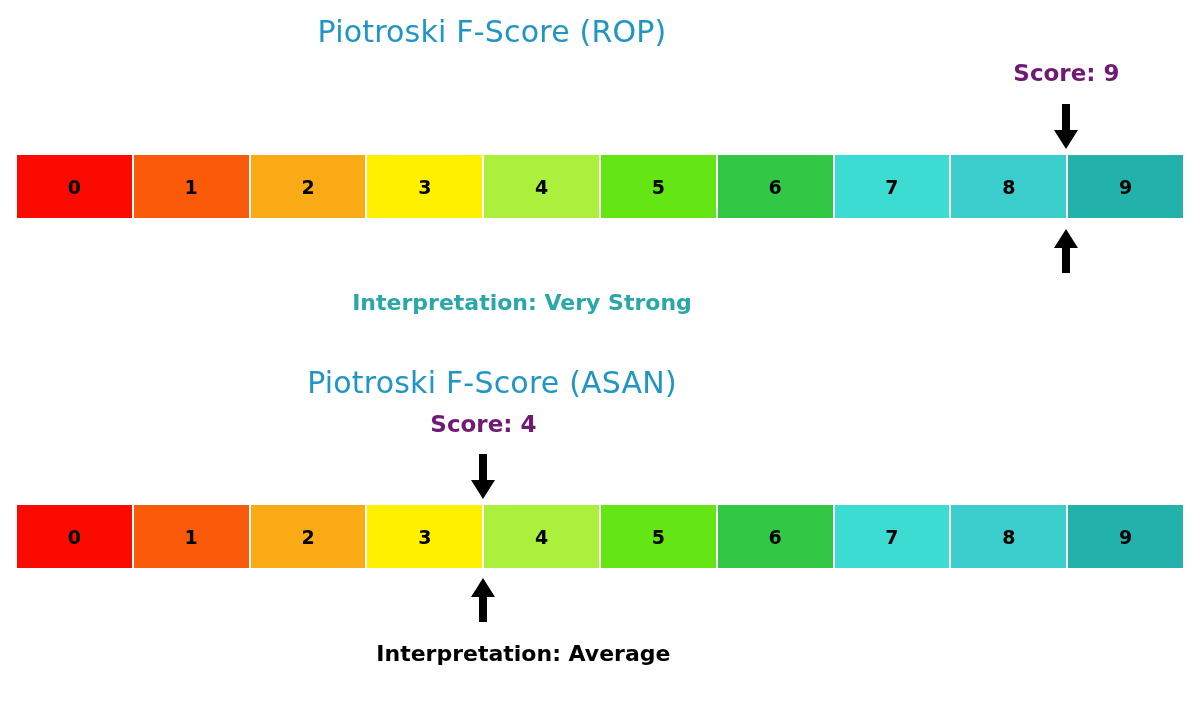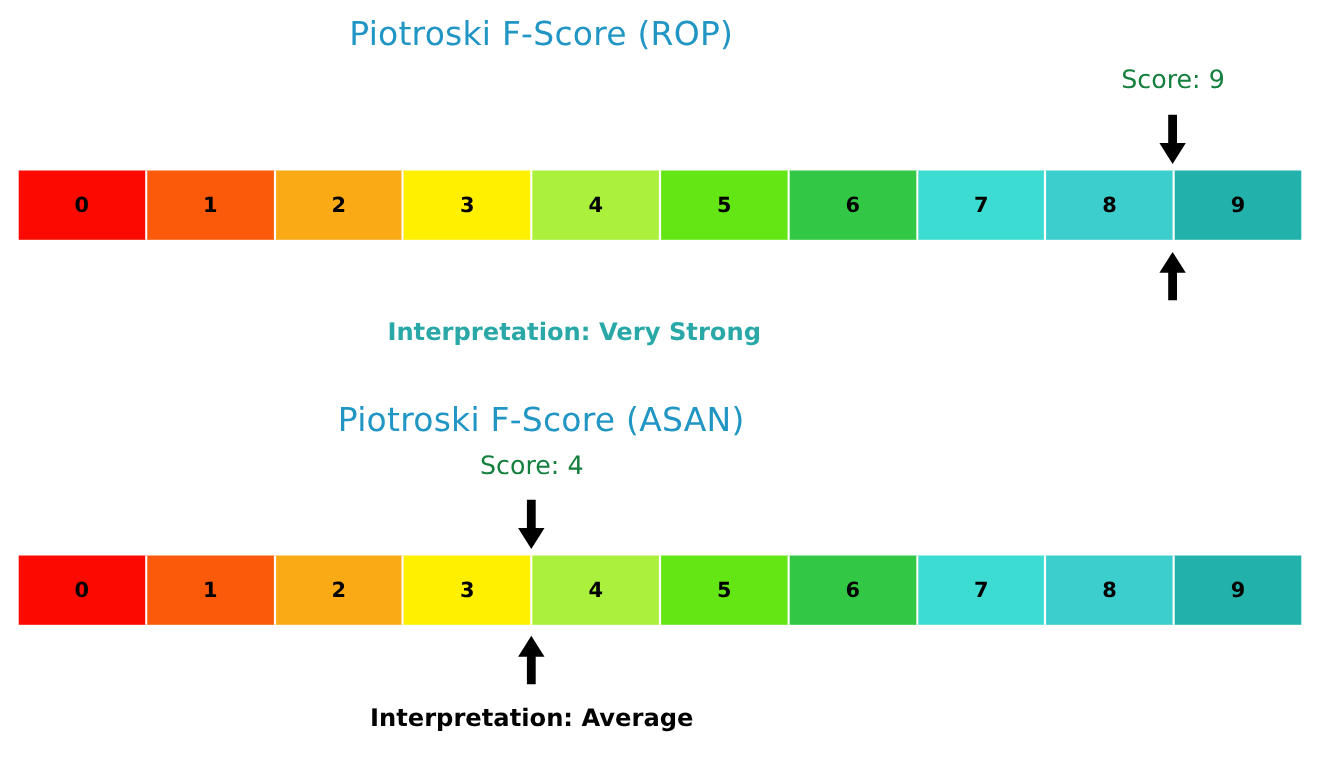--- a/index.html
+++ b/index.html
@@ -32,22 +32,22 @@
     font-weight: normal;
     color: #2196c4;
     letter-spacing: 0.2px;
     white-space: nowrap;
   }
 
   
   .score-label {
     position: absolute;
     font-size: 23px;
-    font-weight: normal;
-    color: #15803d;
+    font-weight: bold;
+    color: #701a75;
     white-space: nowrap;
     transform: translateX(-50%);
     text-align: center;
   }
 
   .arrow {
     position: absolute;
     width: 34px;
     transform: translateX(-50%);
   }
@@ -85,20 +85,21 @@
     white-space: nowrap;
   }
   .interp-centered {
     position: absolute;
     font-size: 22px;
     font-weight: bold;
     white-space: nowrap;
     transform: translateX(-50%);
     text-align: right;
     color: #000000;
+    margin-left: 40px;
   }
 </style>
 </head>
 <body>
 
 <div class="panel" id="panel-rop">
 
   <div class="chart-title" style="top: 14px; color: rgb(33, 150, 196);">Piotroski F-Score (ROP)</div>
 
   <div class="score-label" id="score-label-rop" style="top: 60px; left: 1066.4px;">Score: 9</div>

